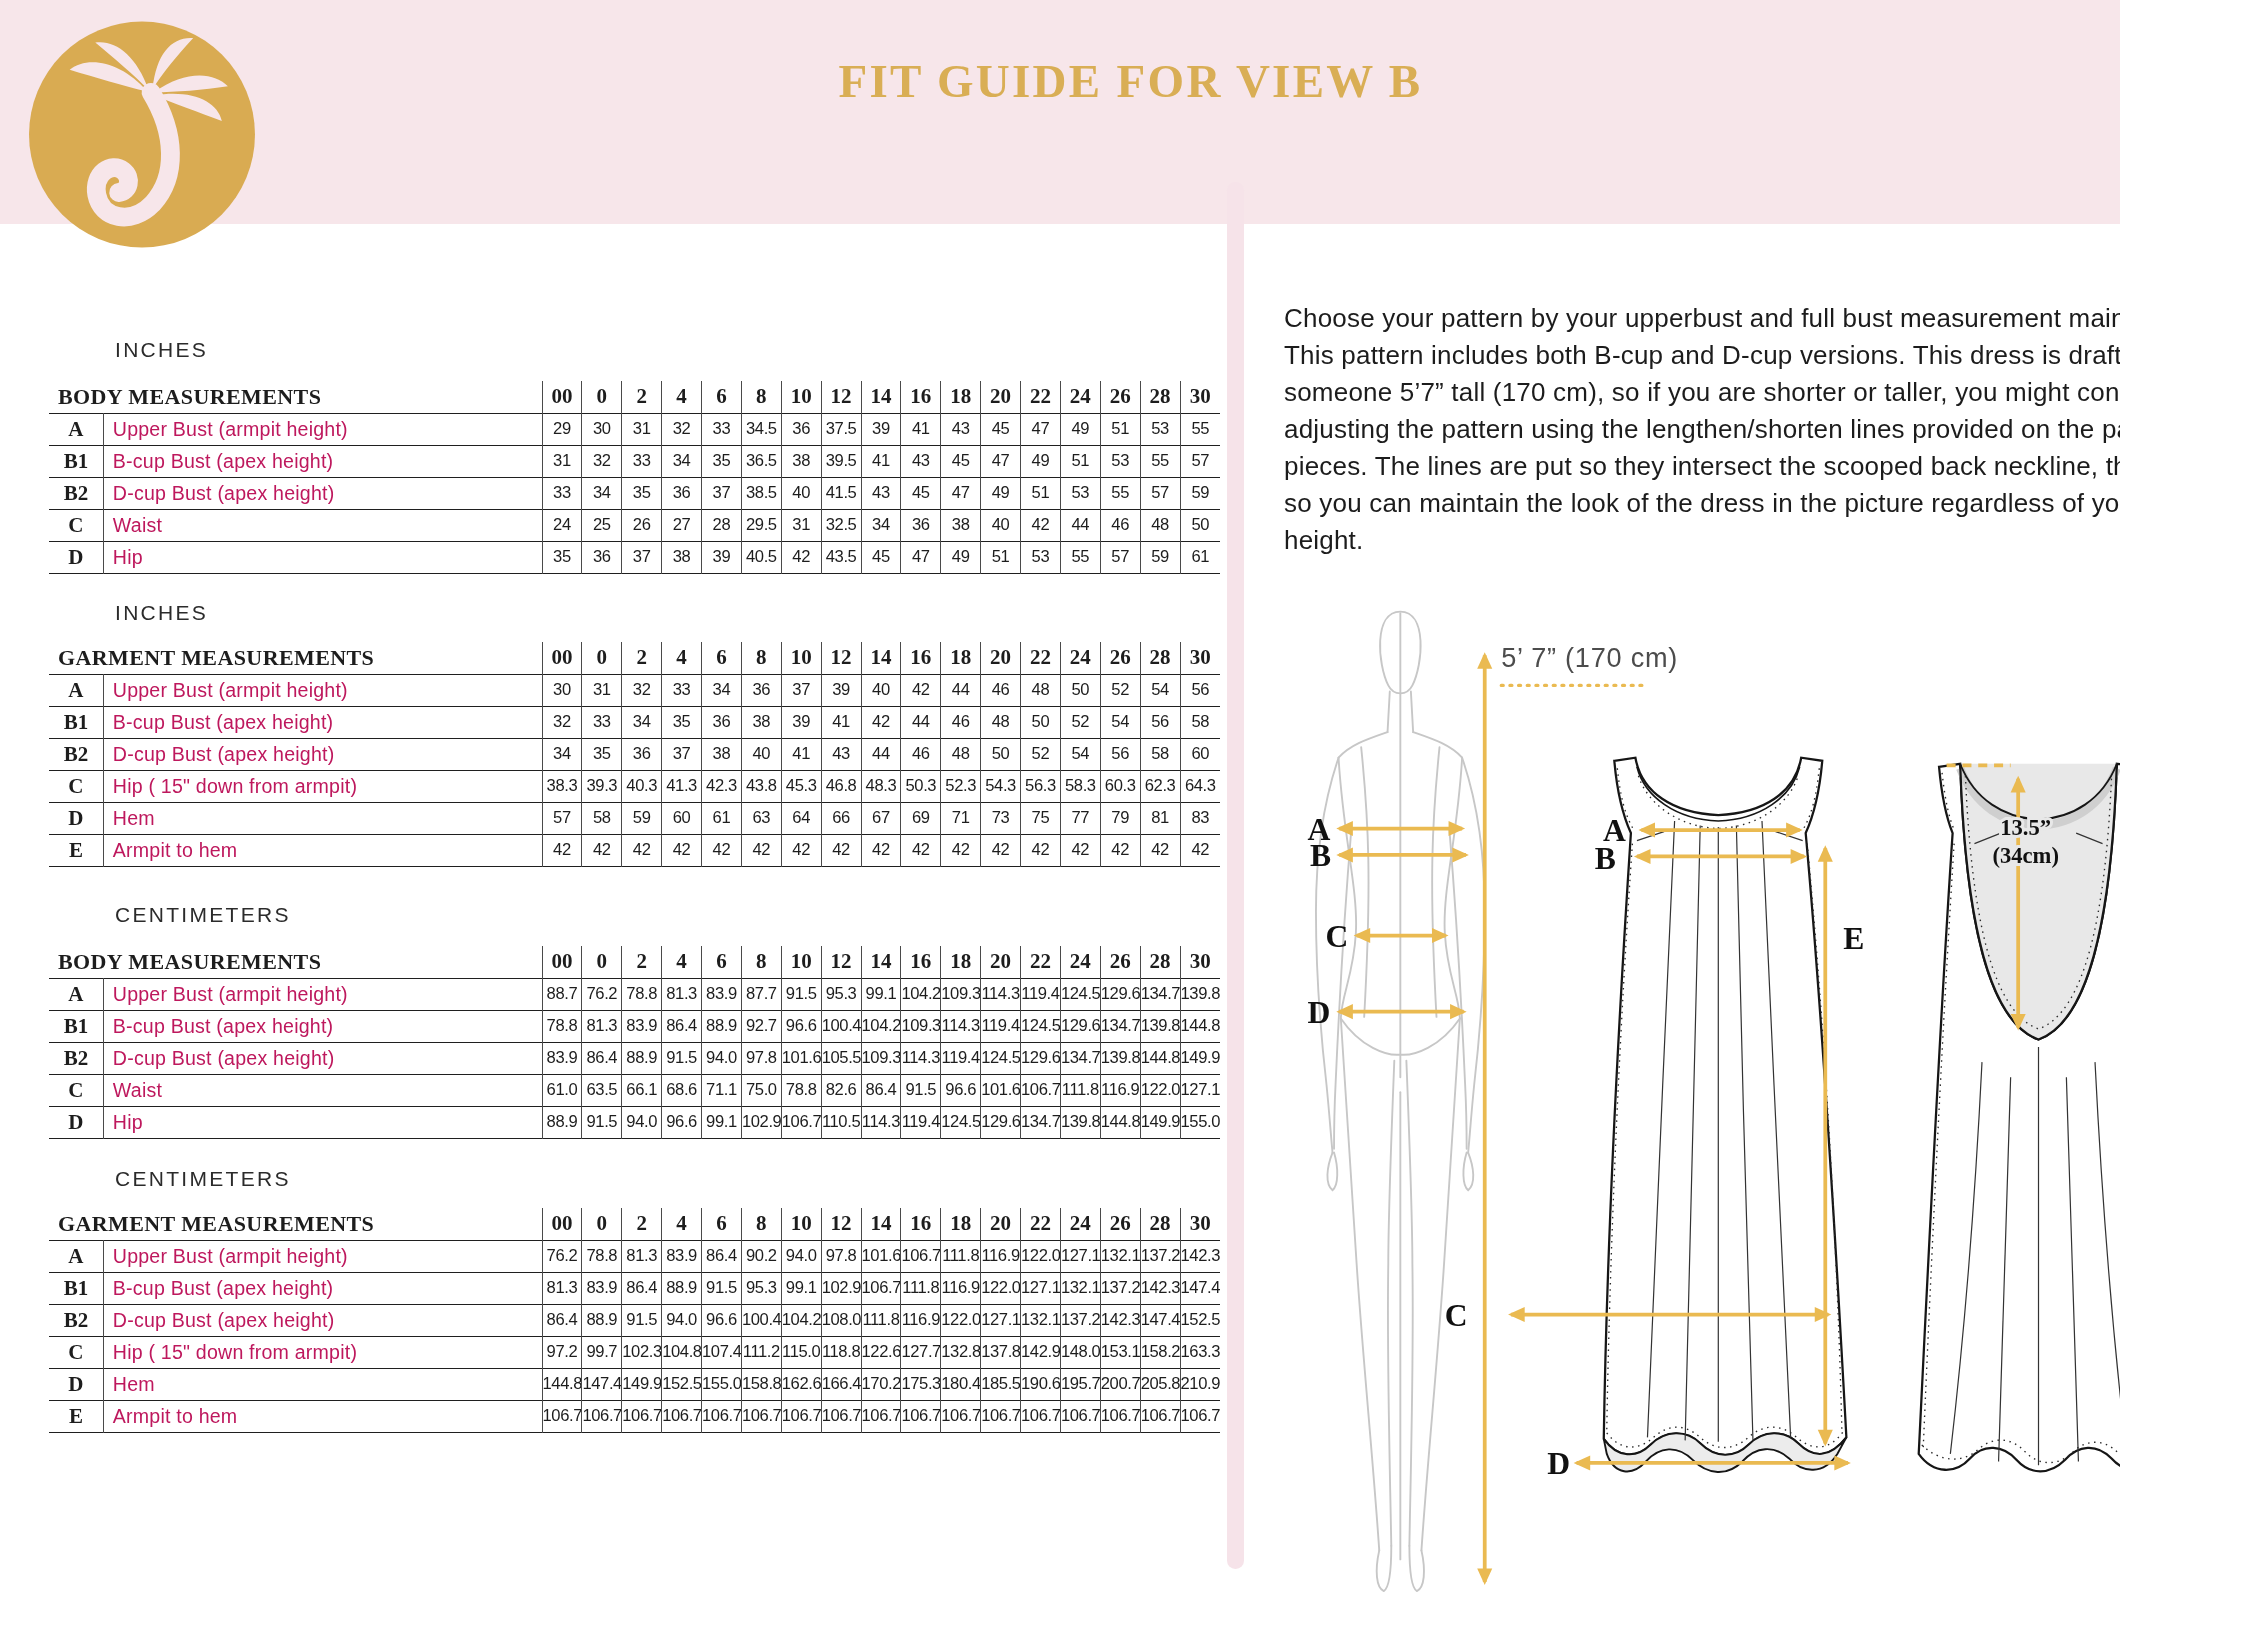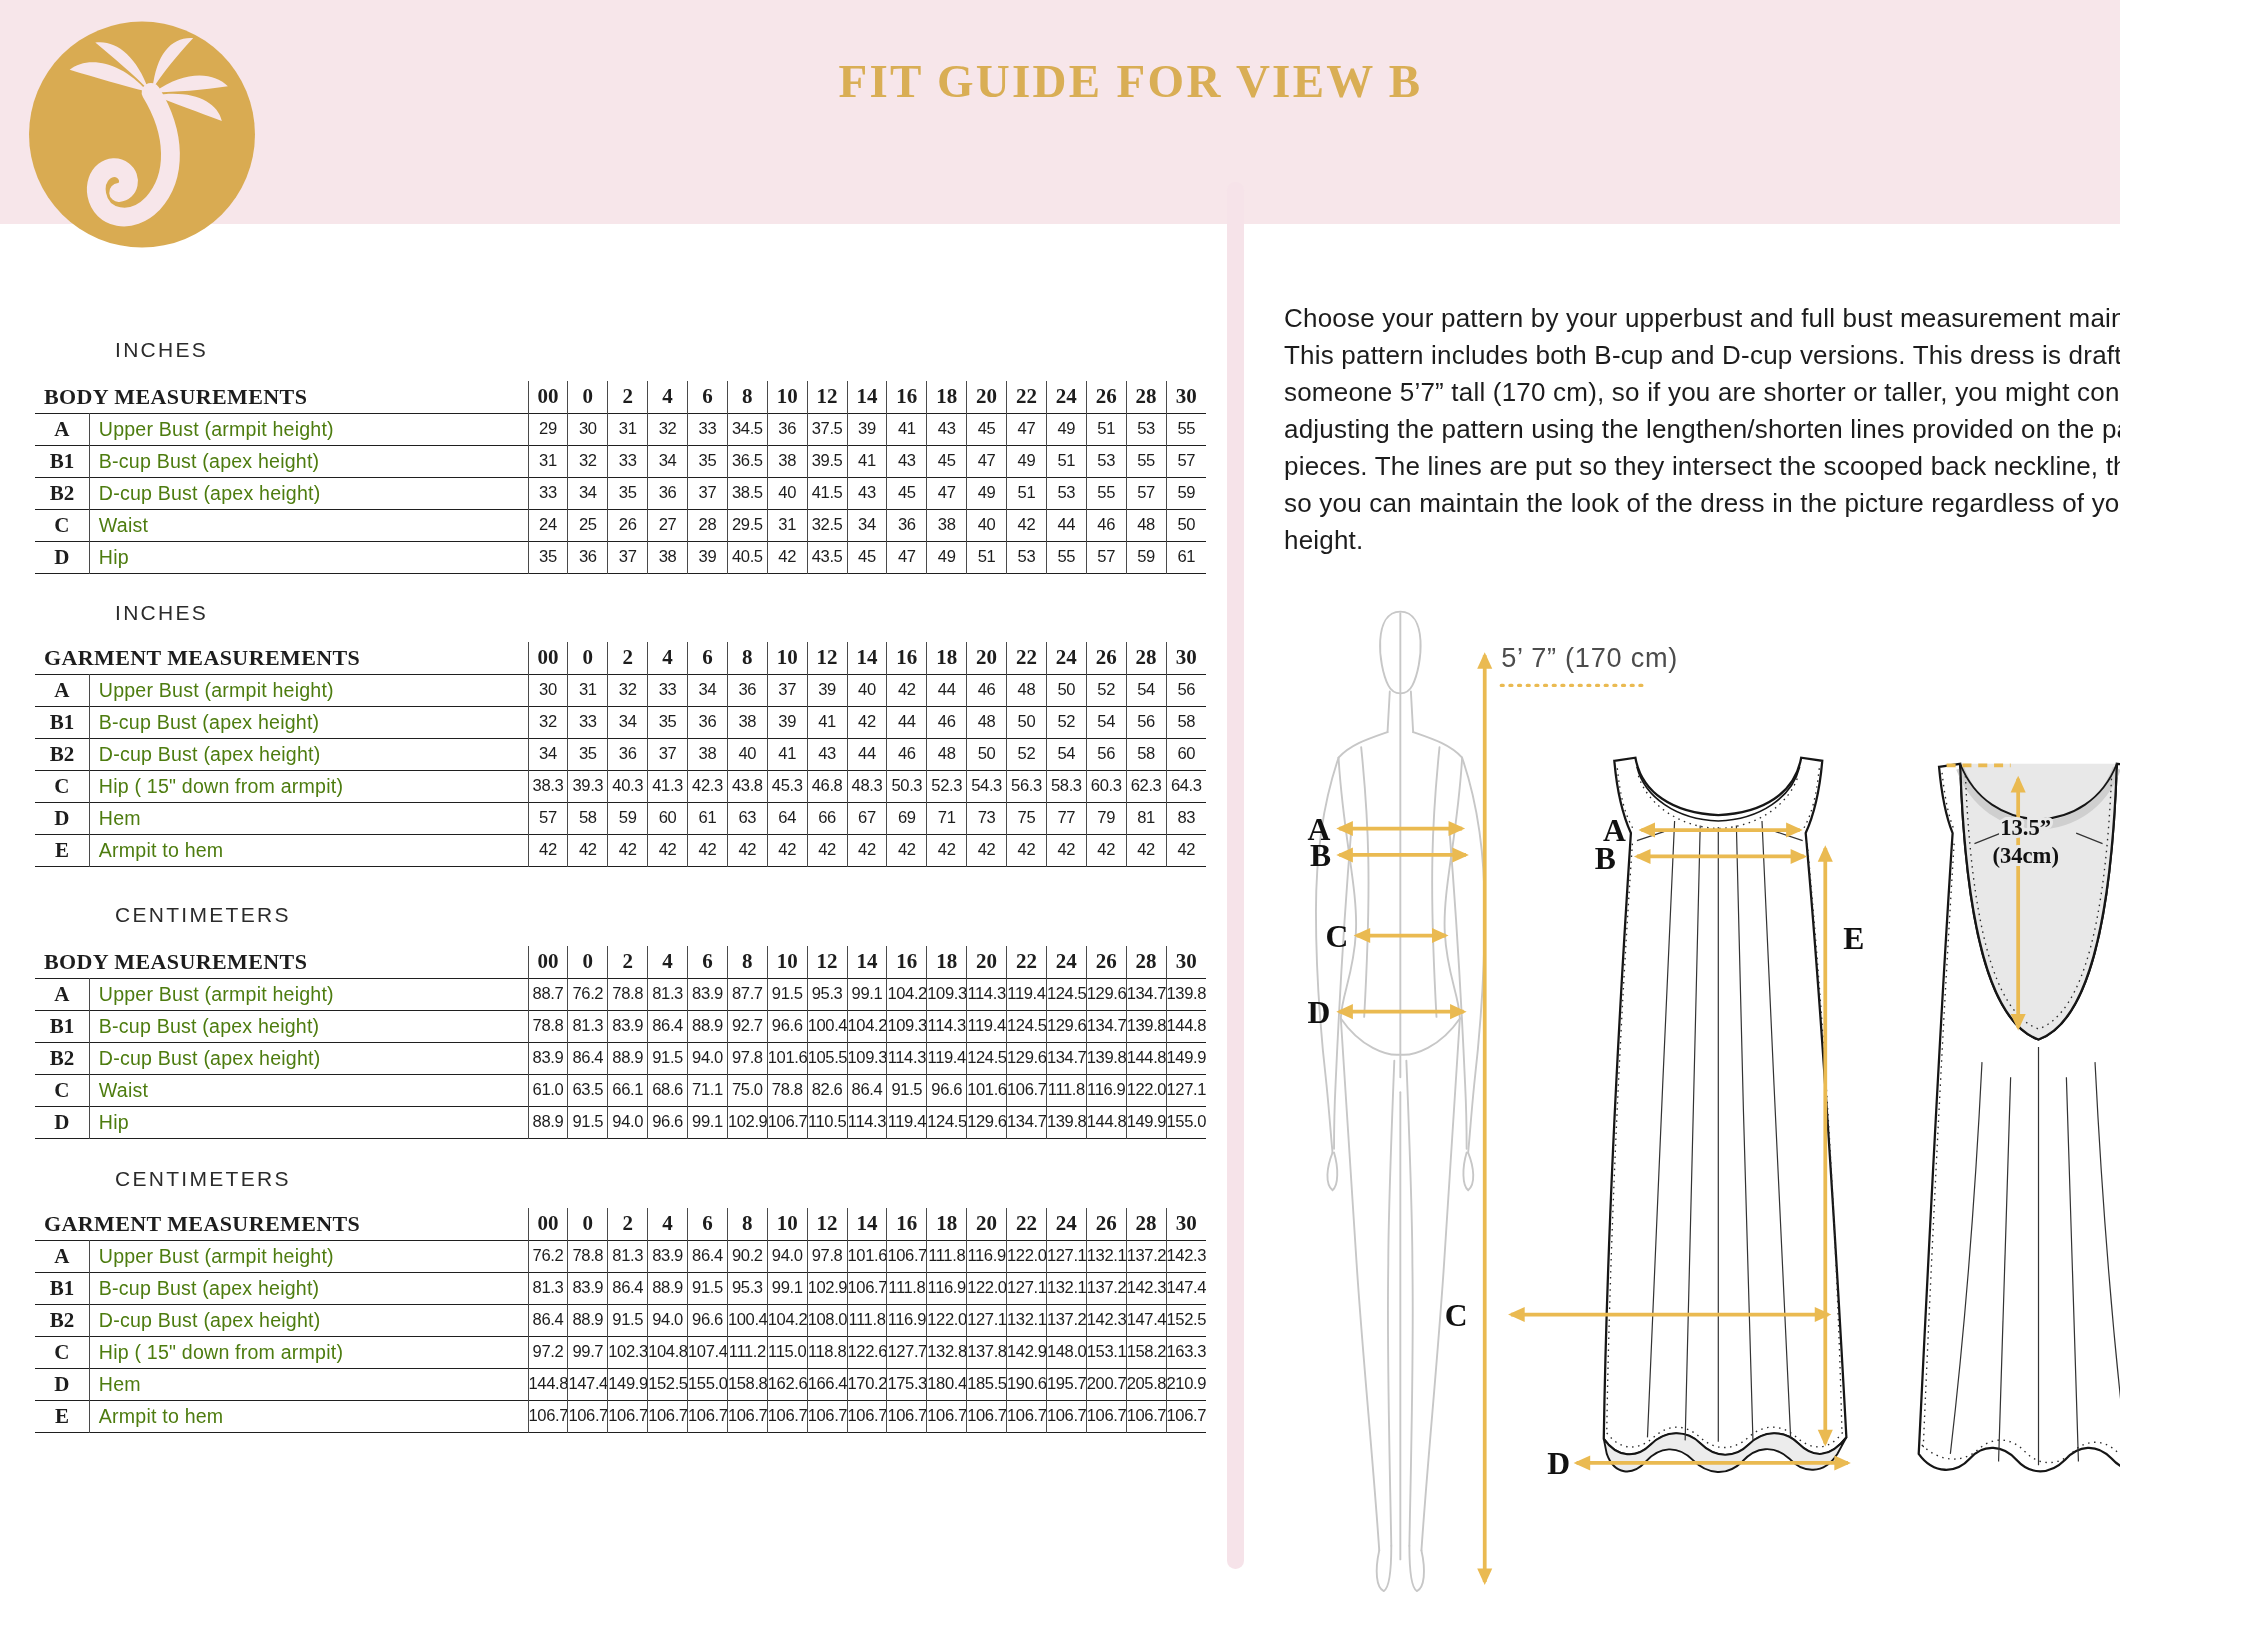--- a/index.html
+++ b/index.html
@@ -11,30 +11,30 @@
   .band h1{margin:0;position:absolute;left:0;right:0;top:54px;text-align:center;
            font-family:"Liberation Serif",serif;font-weight:700;font-size:47px;
            letter-spacing:2.3px;color:#d9ae55;}
   .pagenum{position:absolute;right:74px;top:66px;font-family:"Liberation Serif",serif;
            font-weight:700;font-size:35px;color:#d9ae55;}
   .logo{position:absolute;left:22.6px;top:13.6px;}
 
   
   .unit-label{position:absolute;left:115px;font-size:21px;letter-spacing:2.3px;color:#2b2b2b;}
   .u1{top:338px}.u2{top:601px}.u3{top:903px}.u4{top:1167px}
-  table.mtable{position:absolute;left:35px;width:1171px;border-collapse:collapse;table-layout:fixed;}
+  table.mtable{position:absolute;left:49px;width:1171px;border-collapse:collapse;table-layout:fixed;}
   .t1{top:381px}.t2{top:642px}.t3{top:946px}.t4{top:1208px}
   .mtable tr{height:32px;border-bottom:1.9px solid #1f1f1f;}
   .mtable th,.mtable td{padding:0;white-space:nowrap;overflow:hidden;}
   .mtable th+th,.mtable td+td{border-left:1.2px solid #4a4a4a;}
   .mtable th.tname{font-family:"Liberation Serif",serif;font-weight:700;font-size:22px;
                    letter-spacing:0.4px;text-align:left;padding-left:9px;}
   .mtable th.sz{font-family:"Liberation Serif",serif;font-weight:700;font-size:21px;text-align:center;}
   .mtable td.code{font-family:"Liberation Serif",serif;font-weight:700;font-size:21px;text-align:center;}
-  .mtable td.desc{font-size:19.6px;color:#4d7c0f;text-align:left;padding-left:9px;letter-spacing:0.2px;}
+  .mtable td.desc{font-size:19.6px;color:#be185d;text-align:left;padding-left:9px;letter-spacing:0.2px;}
   .mtable td.val{font-size:16.6px;letter-spacing:-0.4px;text-align:center;font-stretch:condensed;}
 
   
   .divider{position:absolute;left:1227px;top:182px;width:16.6px;height:1387px;
            background:#f6e3e9;border-radius:8.3px;}
 
   
   .choose-head{position:absolute;left:1281px;top:255px;width:916px;text-align:center;
                font-family:"Liberation Serif",serif;font-weight:700;font-size:33px;
                letter-spacing:0.8px;color:#111;}

